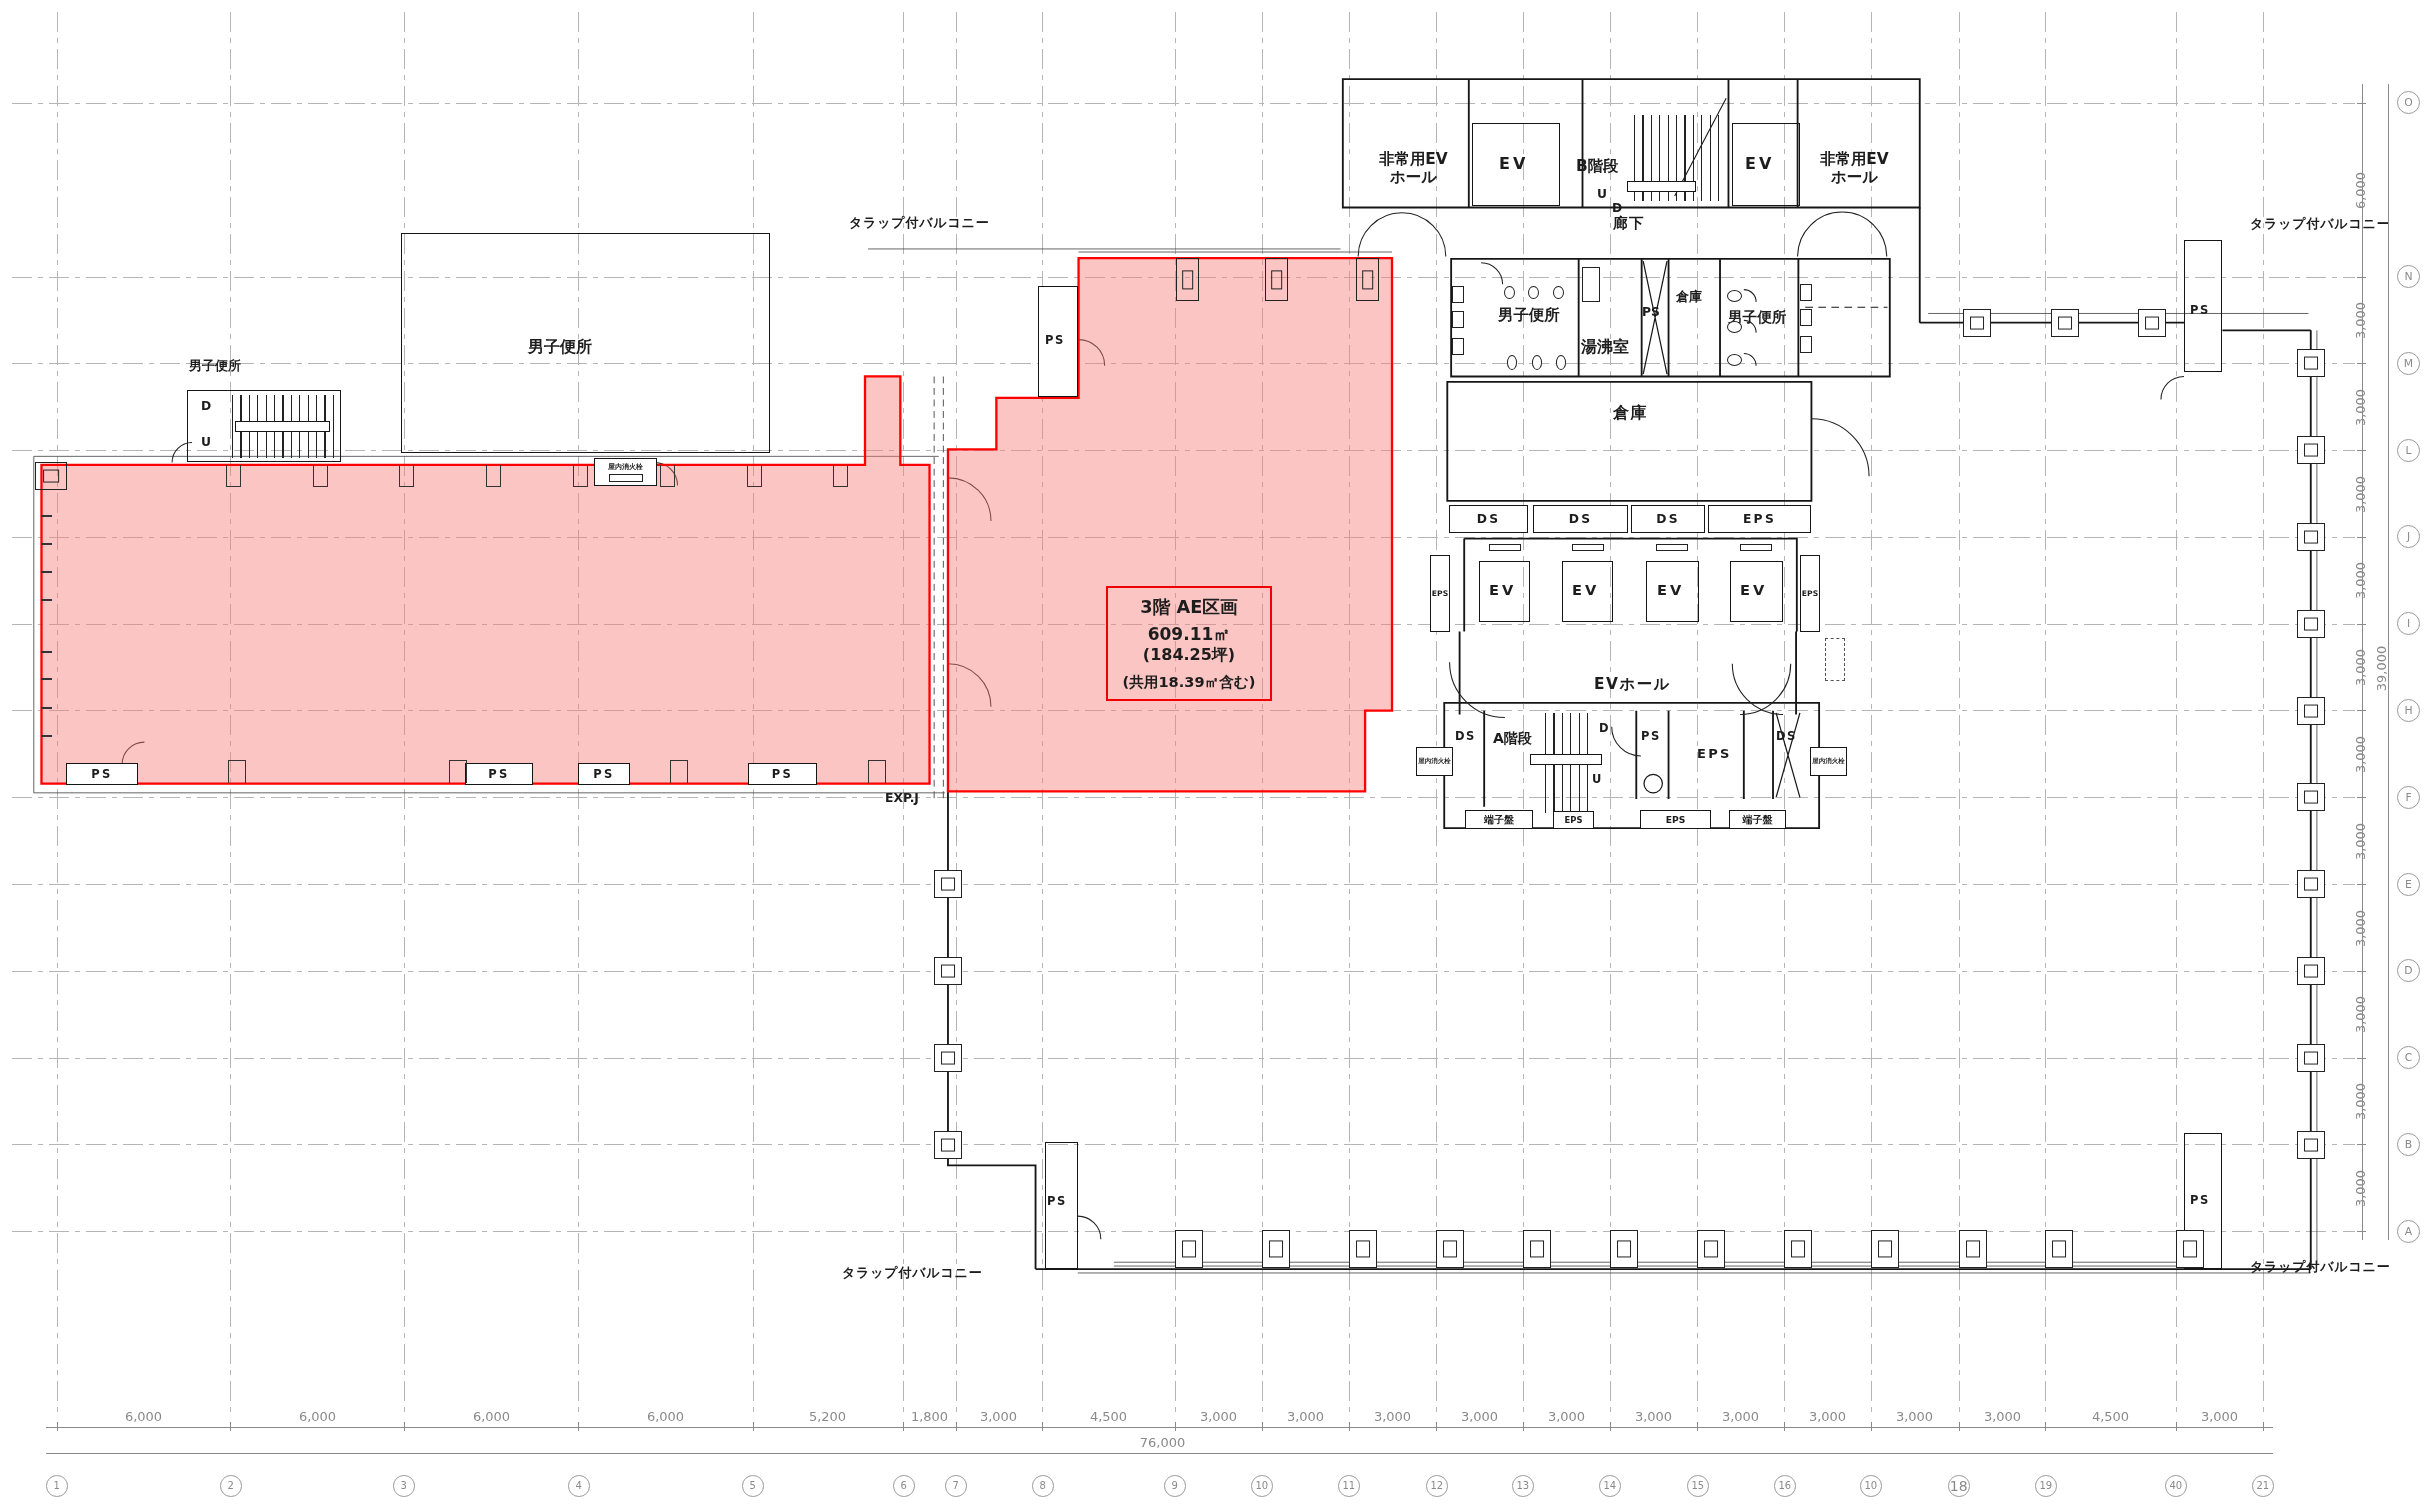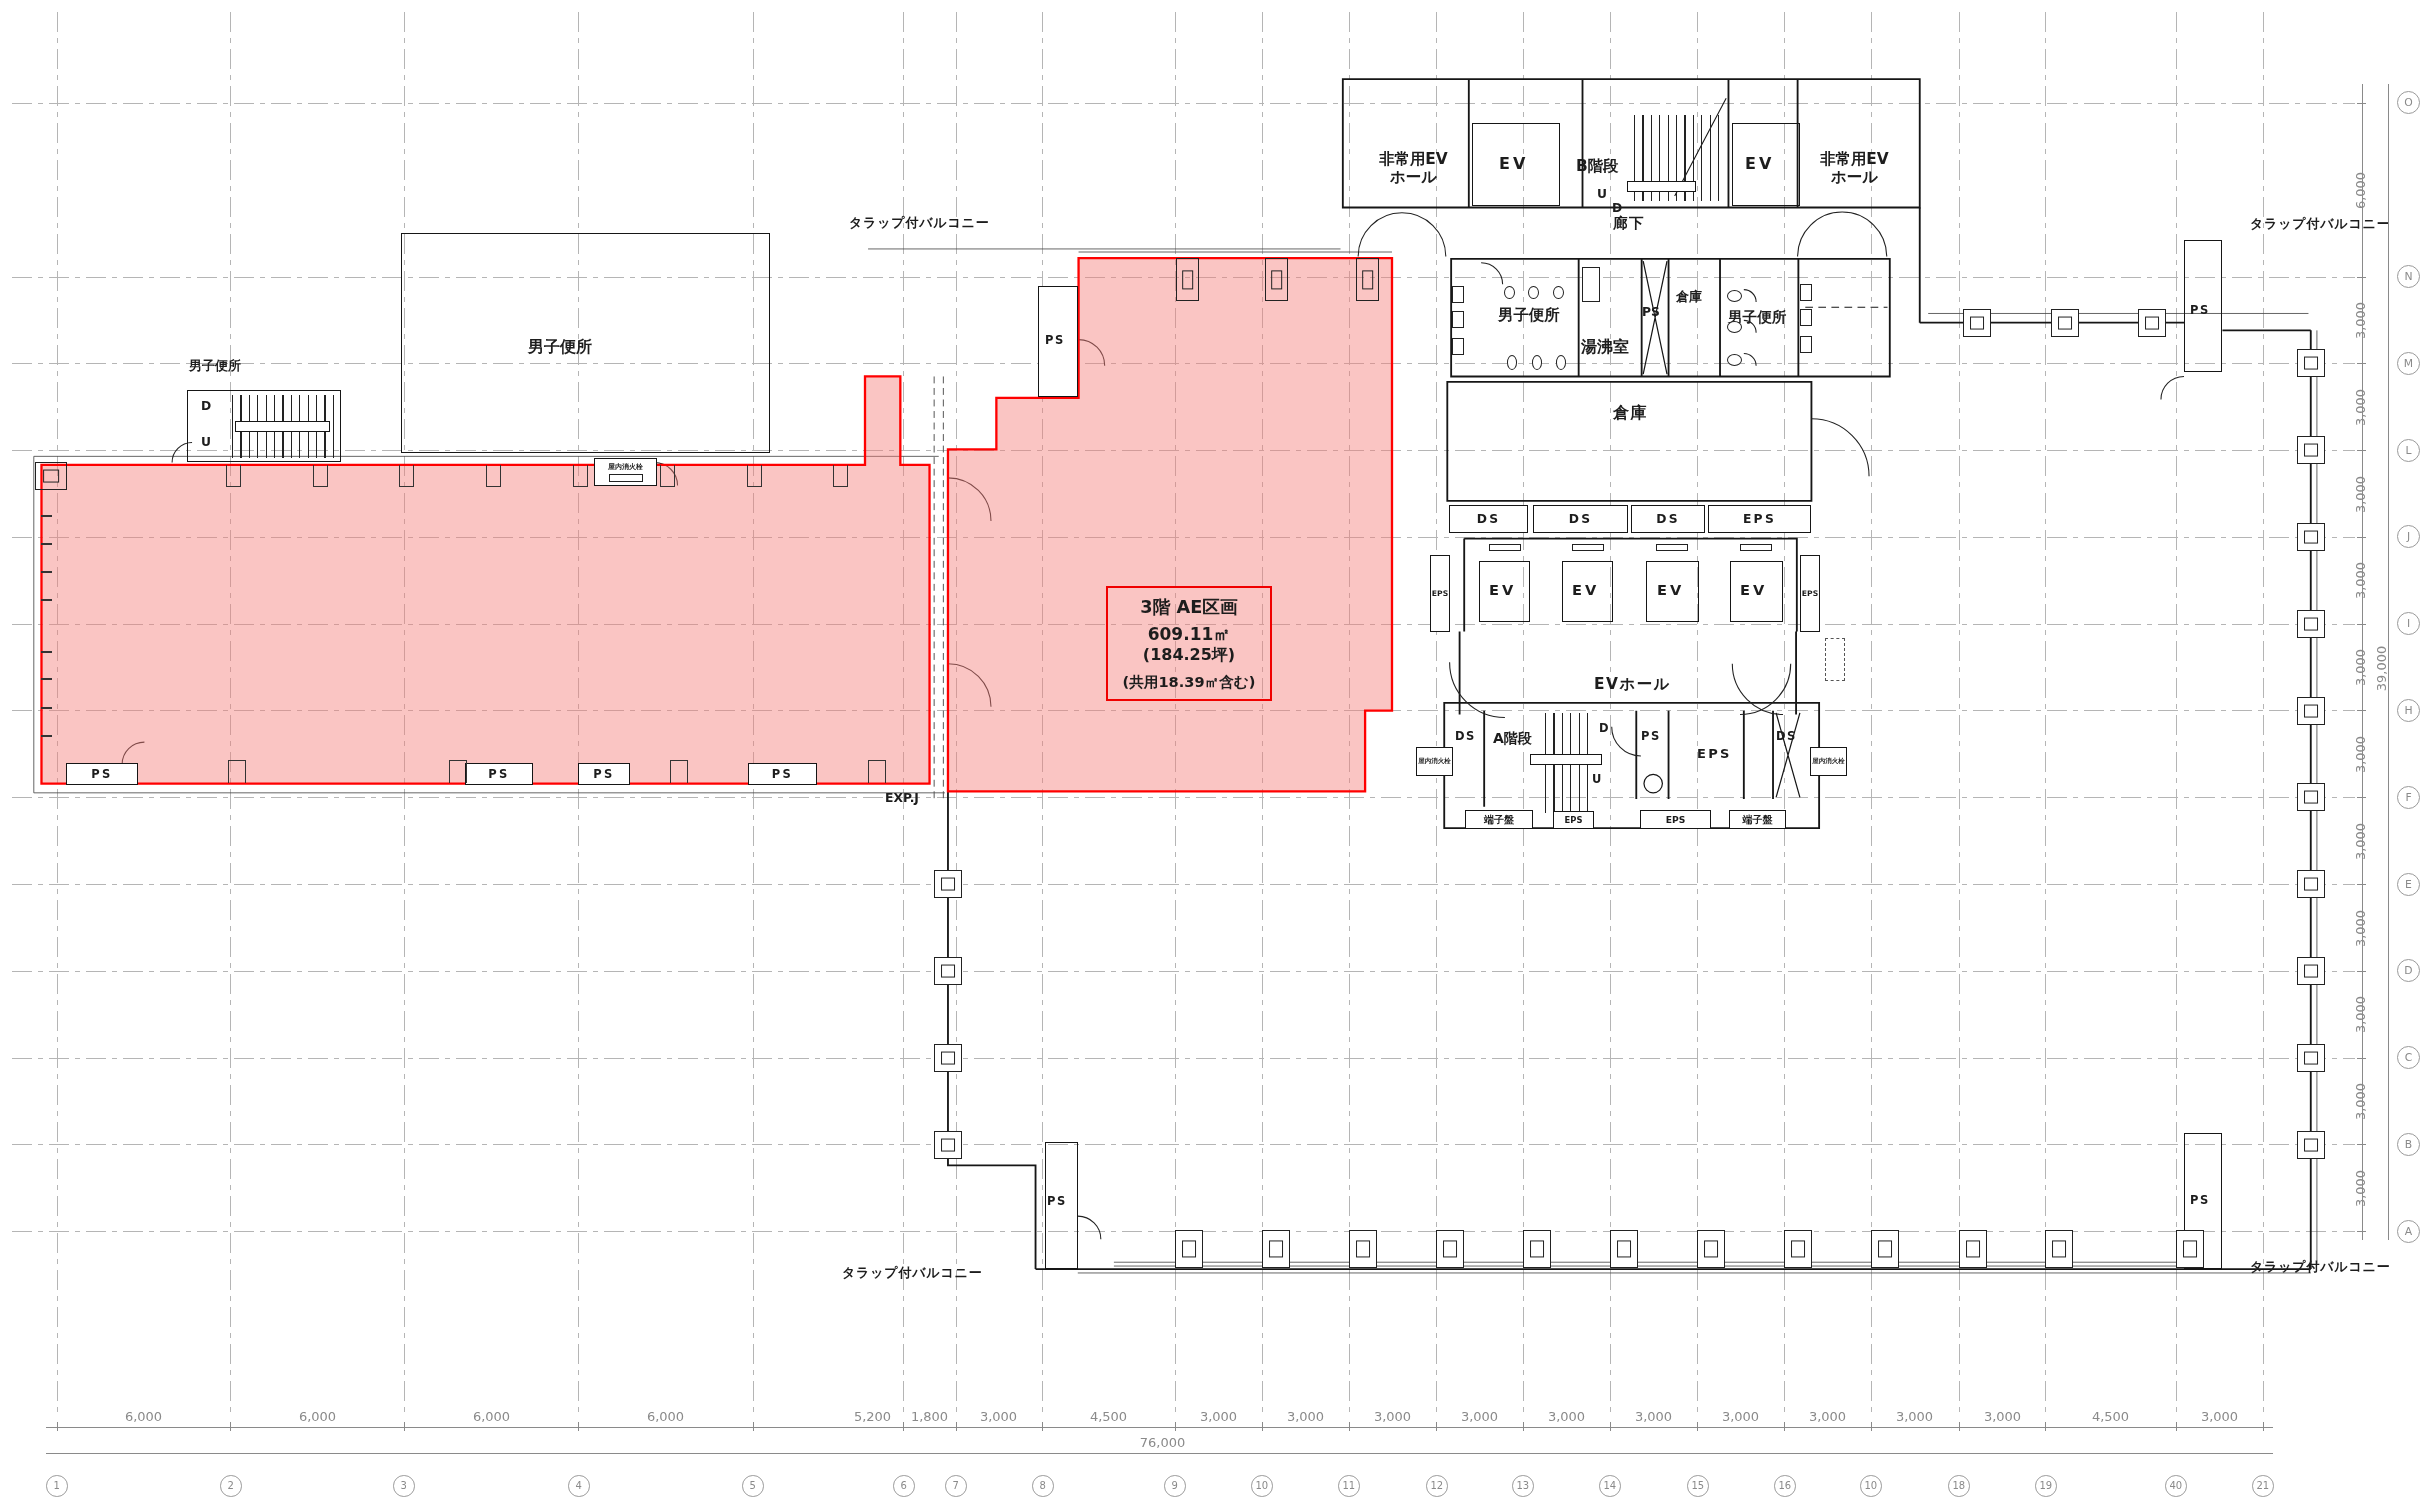--- a/index.html
+++ b/index.html
@@ -301,21 +301,21 @@
       <div style="position: absolute; left: 46px; top: 1453px; width: 2227px; height: 0.8px; background: rgb(138, 138, 138);"></div>
       <div style="position: absolute; left: 57px; top: 1422px; width: 0.8px; height: 9.2px; background: rgb(138, 138, 138);"></div>
       <div class="dimtxt" style="left: 122px; top: 1409px; width: 43px; text-align: center;">6,000</div>
       <div style="position: absolute; left: 230px; top: 1422px; width: 0.8px; height: 9.2px; background: rgb(138, 138, 138);"></div>
       <div class="dimtxt" style="left: 296px; top: 1409px; width: 43px; text-align: center;">6,000</div>
       <div style="position: absolute; left: 404px; top: 1422px; width: 0.8px; height: 9.2px; background: rgb(138, 138, 138);"></div>
       <div class="dimtxt" style="left: 470px; top: 1409px; width: 43px; text-align: center;">6,000</div>
       <div style="position: absolute; left: 578px; top: 1422px; width: 0.8px; height: 9.2px; background: rgb(138, 138, 138);"></div>
       <div class="dimtxt" style="left: 644px; top: 1409px; width: 43px; text-align: center;">6,000</div>
       <div style="position: absolute; left: 753px; top: 1422px; width: 0.8px; height: 9.2px; background: rgb(138, 138, 138);"></div>
-      <div class="dimtxt" style="left: 806px; top: 1409px; width: 43px; text-align: center; margin-left: 45px;">5,200</div>
+      <div class="dimtxt" style="left: 806px; top: 1409px; width: 43px; text-align: center;">5,200</div>
       <div style="position: absolute; left: 903px; top: 1422px; width: 0.8px; height: 9.2px; background: rgb(138, 138, 138);"></div>
       <div class="dimtxt" style="left: 908px; top: 1409px; width: 43px; text-align: center;">1,800</div>
       <div style="position: absolute; left: 956px; top: 1422px; width: 0.8px; height: 9.2px; background: rgb(138, 138, 138);"></div>
       <div class="dimtxt" style="left: 977px; top: 1409px; width: 43px; text-align: center;">3,000</div>
       <div style="position: absolute; left: 1042px; top: 1422px; width: 0.8px; height: 9.2px; background: rgb(138, 138, 138);"></div>
       <div class="dimtxt" style="left: 1087px; top: 1409px; width: 43px; text-align: center;">4,500</div>
       <div style="position: absolute; left: 1175px; top: 1422px; width: 0.8px; height: 9.2px; background: rgb(138, 138, 138);"></div>
       <div class="dimtxt" style="left: 1197px; top: 1409px; width: 43px; text-align: center;">3,000</div>
       <div style="position: absolute; left: 1262px; top: 1422px; width: 0.8px; height: 9.2px; background: rgb(138, 138, 138);"></div>
       <div class="dimtxt" style="left: 1284px; top: 1409px; width: 43px; text-align: center;">3,000</div>
@@ -351,21 +351,21 @@
       <div class="circ" style="left: 1032px; top: 1475px; width: 21.5px; height: 21.5px; font-size: 10px;">8</div>
       <div class="circ" style="left: 1164px; top: 1475px; width: 21.5px; height: 21.5px; font-size: 10px;">9</div>
       <div class="circ" style="left: 1251px; top: 1475px; width: 21.5px; height: 21.5px; font-size: 10px;">10</div>
       <div class="circ" style="left: 1338px; top: 1475px; width: 21.5px; height: 21.5px; font-size: 10px;">11</div>
       <div class="circ" style="left: 1426px; top: 1475px; width: 21.5px; height: 21.5px; font-size: 10px;">12</div>
       <div class="circ" style="left: 1512px; top: 1475px; width: 21.5px; height: 21.5px; font-size: 10px;">13</div>
       <div class="circ" style="left: 1599px; top: 1475px; width: 21.5px; height: 21.5px; font-size: 10px;">14</div>
       <div class="circ" style="left: 1687px; top: 1475px; width: 21.5px; height: 21.5px; font-size: 10px;">15</div>
       <div class="circ" style="left: 1774px; top: 1475px; width: 21.5px; height: 21.5px; font-size: 10px;">16</div>
       <div class="circ" style="left: 1860px; top: 1475px; width: 21.5px; height: 21.5px; font-size: 10px;">10</div>
-      <div class="circ" style="left: 1948px; top: 1475px; width: 21.5px; height: 21.5px; font-size: 10px;">18</div>
+      <div class="circ" style="left: 1948px; top: 1475px; width: 21.5px; height: 21.5px; font-size: 14px;">18</div>
       <div class="circ" style="left: 2035px; top: 1475px; width: 21.5px; height: 21.5px; font-size: 10px;">19</div>
       <div class="circ" style="left: 2165px; top: 1475px; width: 21.5px; height: 21.5px; font-size: 10px;">40</div>
       <div class="circ" style="left: 2252px; top: 1475px; width: 21.5px; height: 21.5px; font-size: 10px;">21</div>
       <div style="position: absolute; left: 2362px; top: 84px; width: 0.8px; height: 1156px; background: rgb(138, 138, 138);"></div>
       <div style="position: absolute; left: 2388px; top: 84px; width: 0.8px; height: 1156px; background: rgb(138, 138, 138);"></div>
       <div style="position: absolute; left: 2357px; top: 103px; width: 9.2px; height: 0.8px; background: rgb(138, 138, 138);"></div>
       <div class="dimtxt" style="left: 2327px; top: 183px; width: 66px; text-align: center; transform: rotate(-90deg); transform-origin: center center;">6,000</div>
       <div style="position: absolute; left: 2357px; top: 277px; width: 9.2px; height: 0.8px; background: rgb(138, 138, 138);"></div>
       <div class="dimtxt" style="left: 2327px; top: 313px; width: 66px; text-align: center; transform: rotate(-90deg); transform-origin: center center;">3,000</div>
       <div style="position: absolute; left: 2357px; top: 363px; width: 9.2px; height: 0.8px; background: rgb(138, 138, 138);"></div>

